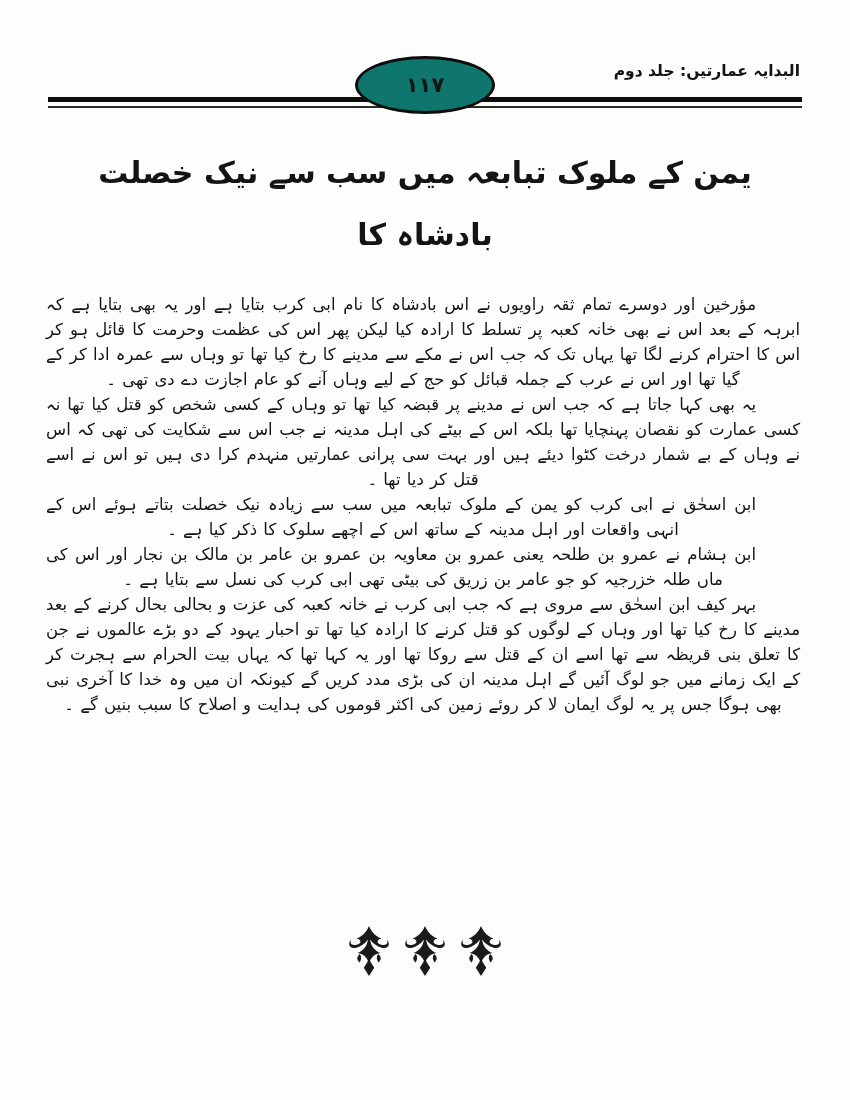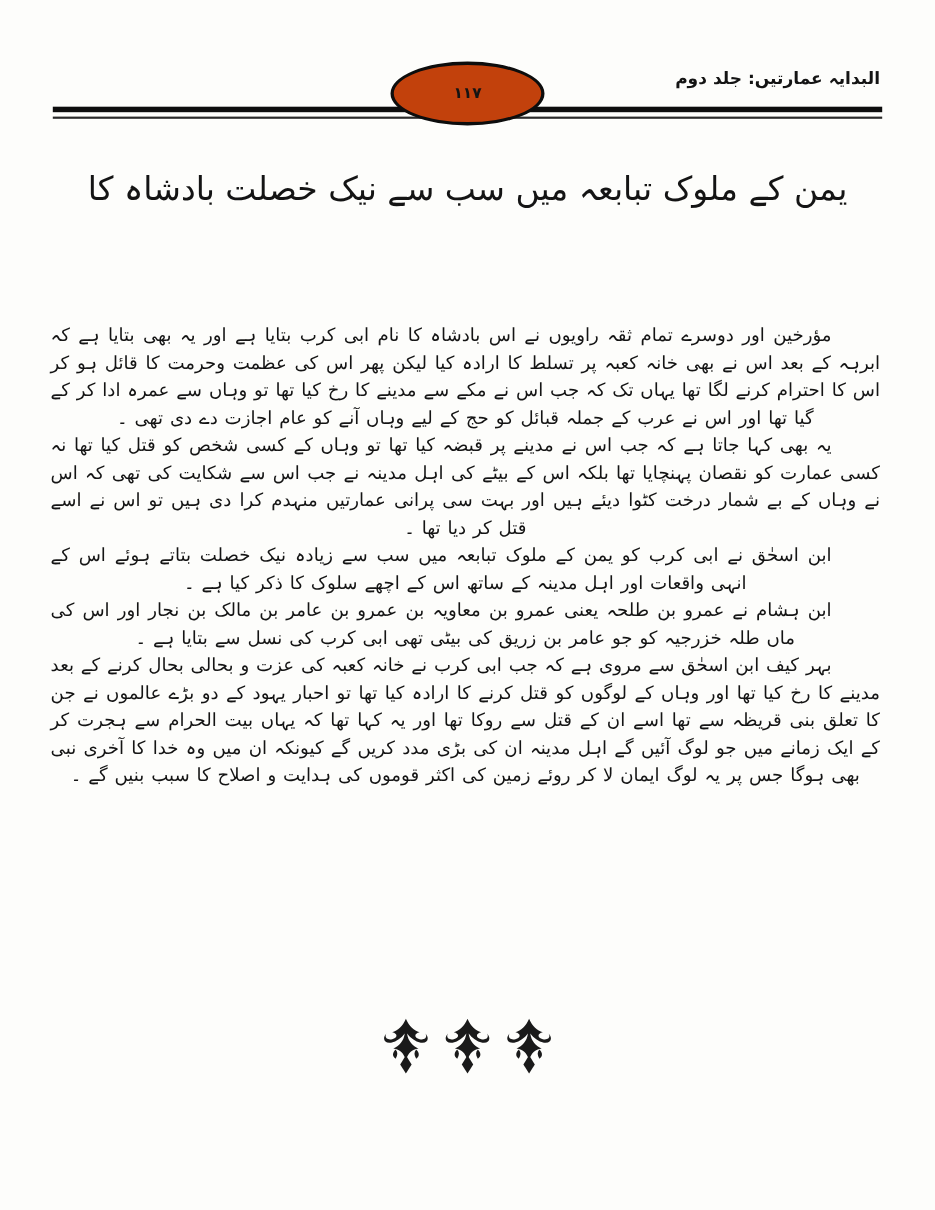--- a/index.html
+++ b/index.html
@@ -42,39 +42,39 @@
       border-top: 5px solid #0d0d0d;
       border-bottom: 2px solid #2a2a2a;
     }
     .page-number-oval {
       position: absolute;
       top: 56px;
       left: 50%;
       transform: translateX(-50%);
       width: 134px;
       height: 52px;
-      background: #c2410c;
+      background: #0f766e;
       border: 3px solid #0d0d0d;
       border-radius: 50%;
       display: flex;
       align-items: center;
       justify-content: center;
-      font-size: 14px;
+      font-size: 21px;
       font-weight: bold;
       z-index: 3;
       letter-spacing: 2px;
     }
     
     .chapter-heading {
       position: absolute;
       top: 142px;
       right: 48px;
       left: 48px;
       text-align: center;
-      font-weight: normal;
+      font-weight: bold;
       direction: rtl;
     }
     .chapter-heading .h-line1 {
       font-size: 30px;
       line-height: 62px;
     }
     .chapter-heading .h-line2 {
       font-size: 30px;
       line-height: 66px;
     }

